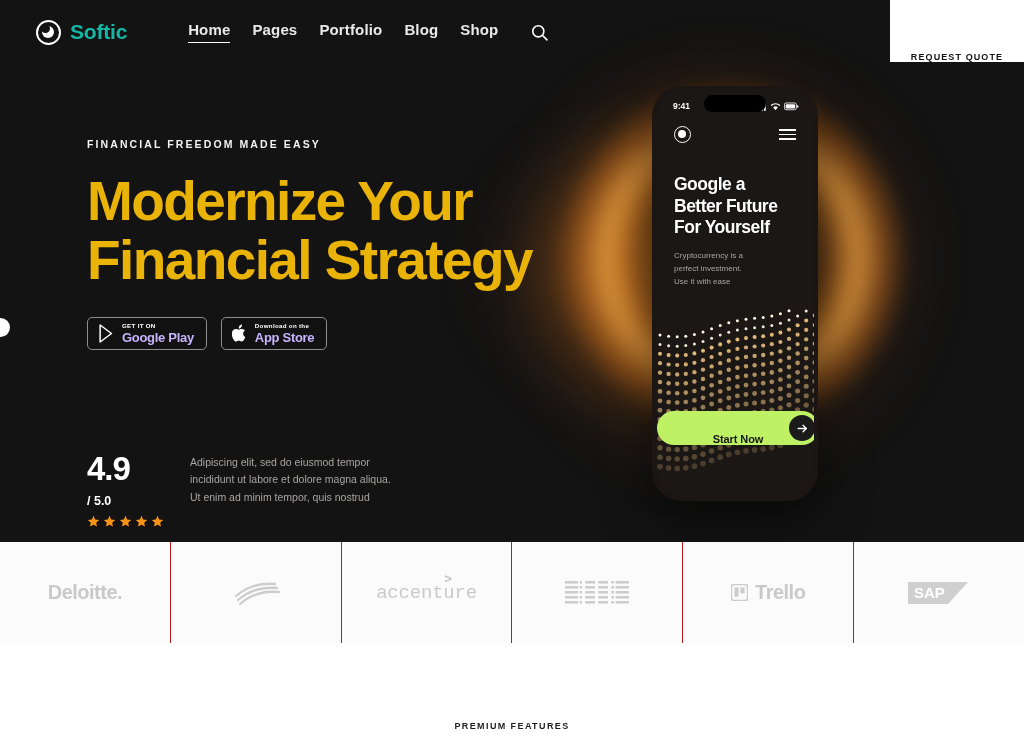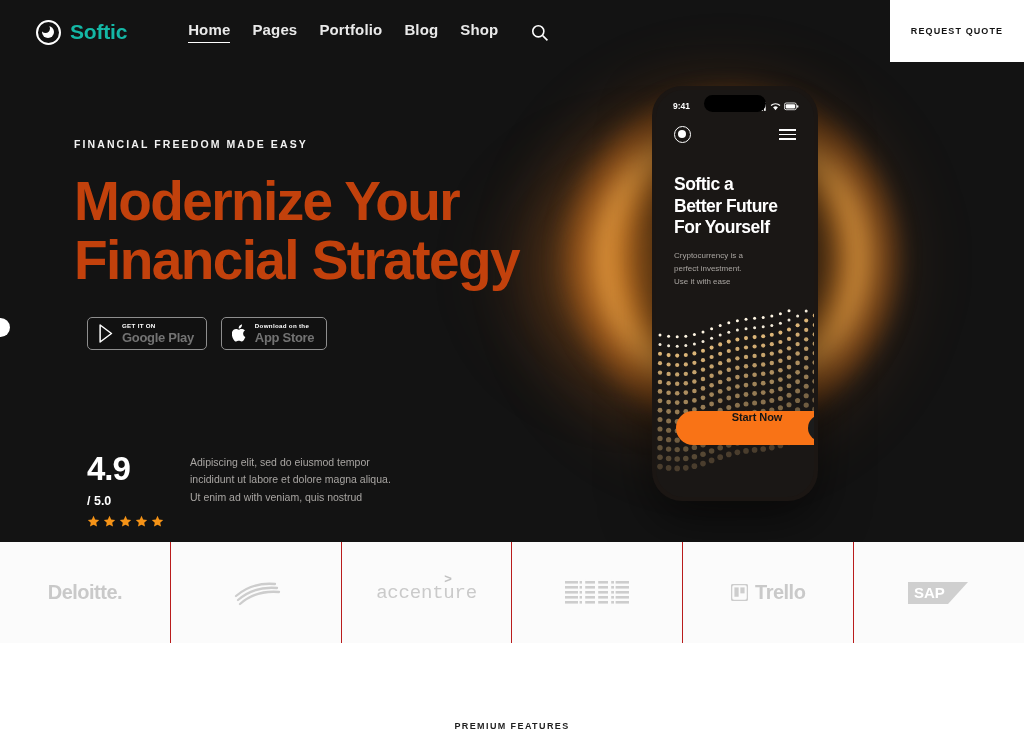--- a/index.html
+++ b/index.html
@@ -131,47 +131,47 @@
     cursor: pointer;
     display: flex; align-items: center; justify-content: center;
   }
 
   .quote-box {
     position: absolute;
     right: 0; top: 0;
     width: 134px; height: 62px;
     background: #ffffff;
     display: flex;
-    align-items: center;
+    align-items: flex-end;
     justify-content: center;
     cursor: pointer;
   }
   .quote-box span {
     color: #131313;
     font-size: 9px;
     font-weight: bold;
     letter-spacing: 1.1px;
   }
 
   
   .hero-copy {
     position: absolute;
-    left: 74px; top: 138px;
+    left: 87px; top: 138px;
     width: 470px;
     z-index: 10;
   }
   .eyebrow {
     color: #f2f2f2;
     font-size: 10.5px;
     font-weight: bold;
     letter-spacing: 2.1px;
     margin-bottom: 22px;
   }
   .headline {
-    color: #c2410c;
+    color: #eab308;
     font-size: 55px;
     line-height: 1.08;
     font-weight: bold;
     letter-spacing: -1.6px;
   }
 
   
   .badges {
     position: absolute;
     left: 87px; top: 317px;
@@ -192,21 +192,21 @@
   }
   .badge-txt { display: flex; flex-direction: column; line-height: 1; }
   .badge-small {
     color: #fff;
     font-size: 6.2px;
     font-weight: bold;
     letter-spacing: 0.3px;
     margin-bottom: 2px;
   }
   .badge-big {
-    color: #737373;
+    color: #c4b5fd;
     font-size: 13px;
     font-weight: bold;
     letter-spacing: -0.3px;
   }
 
   
   .rating {
     position: absolute;
     left: 87px; top: 450px;
     display: flex;
@@ -331,26 +331,26 @@
 
   
   .dots-wave {
     position: absolute;
     left: 0; bottom: 0;
     width: 100%; height: 190px;
     overflow: hidden;
   }
   .phone-cta {
     position: absolute;
-    left: 20px; bottom: 52px;
+    left: 1px; bottom: 52px;
     width: 162px; height: 34px;
     border-radius: 20px;
-    background: #f97316;
-    display: flex;
-    align-items: flex-start;
+    background: #bef264;
+    display: flex;
+    align-items: flex-end;
     justify-content: center;
     cursor: pointer;
     z-index: 4;
   }
   .phone-cta span {
     color: #151515;
     font-size: 11px;
     font-weight: bold;
     letter-spacing: -0.1px;
   }
@@ -490,21 +490,21 @@
             <path d="M12 1.5l3.1 6.7 7.4.9-5.5 5 1.5 7.3L12 17.8 5.5 21.4 7 14.1 1.5 9.1l7.4-.9z"></path>
           </svg>
         <svg width="13" height="13" viewBox="0 0 24 24" fill="#f59317">
             <path d="M12 1.5l3.1 6.7 7.4.9-5.5 5 1.5 7.3L12 17.8 5.5 21.4 7 14.1 1.5 9.1l7.4-.9z"></path>
           </svg>
       </div>
     </div>
     <div class="rating-text">
       <div>Adipiscing elit, sed do eiusmod tempor</div>
       <div>incididunt ut labore et dolore magna aliqua.</div>
-      <div>Ut enim ad with veniam, quis nostrud</div>
+      <div>Ut enim ad minim tempor, quis nostrud</div>
     </div>
   </div>
 
   <div class="phone">
     <div class="phone-screen">
 
       <div class="status-bar">
         <div class="status-time">9:41</div>
         <div class="notch"></div>
         <div class="status-icons">
@@ -529,21 +529,21 @@
       <div class="phone-head">
         <div class="phone-logo"></div>
         <div class="hamburger">
             <i></i>
             <i></i>
             <i></i>
           </div>
       </div>
 
       <div class="phone-title">
-        <div>Softic a</div>
+        <div>Google a</div>
         <div>Better Future</div>
         <div>For Yourself</div>
       </div>
 
       <div class="phone-sub">
         <div>Cryptocurrency is a</div>
         <div>perfect investment.</div>
         <div>Use it with ease</div>
       </div>
 

